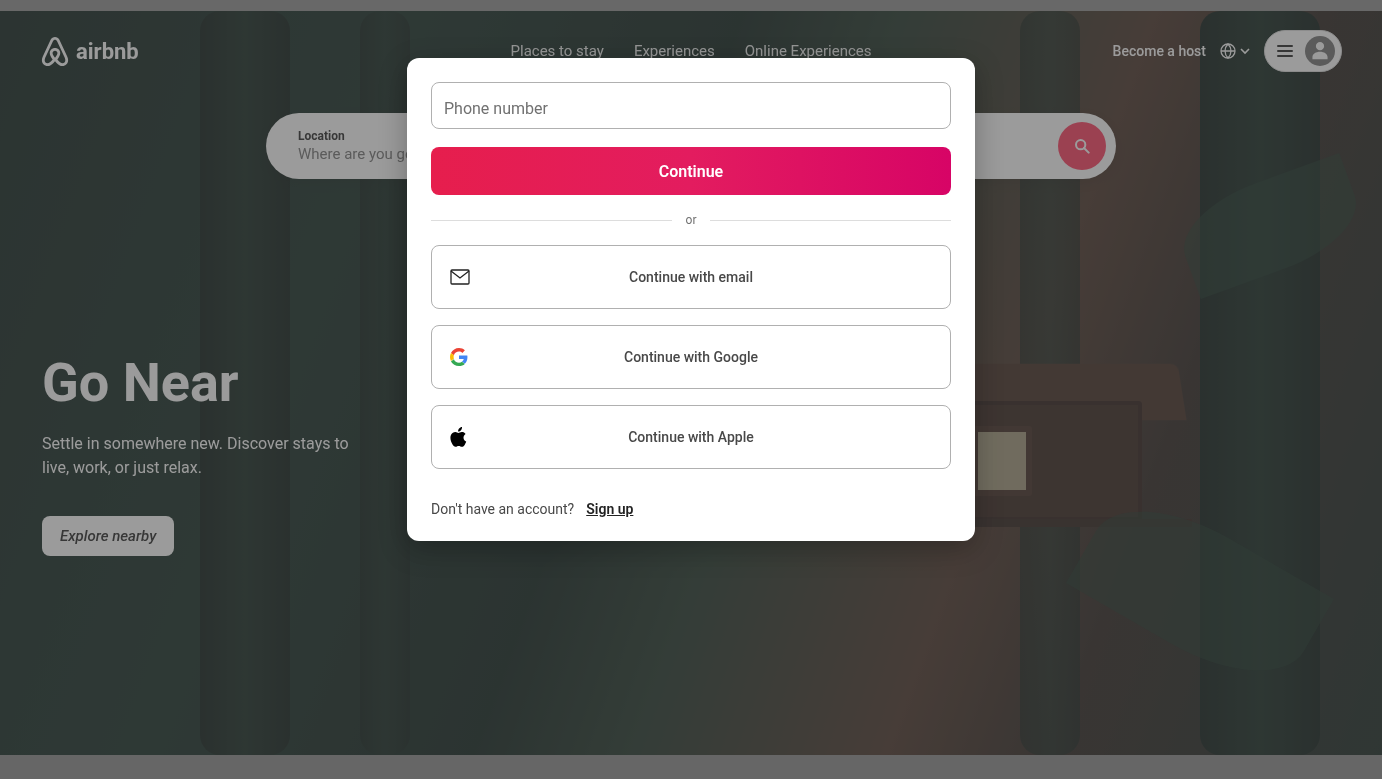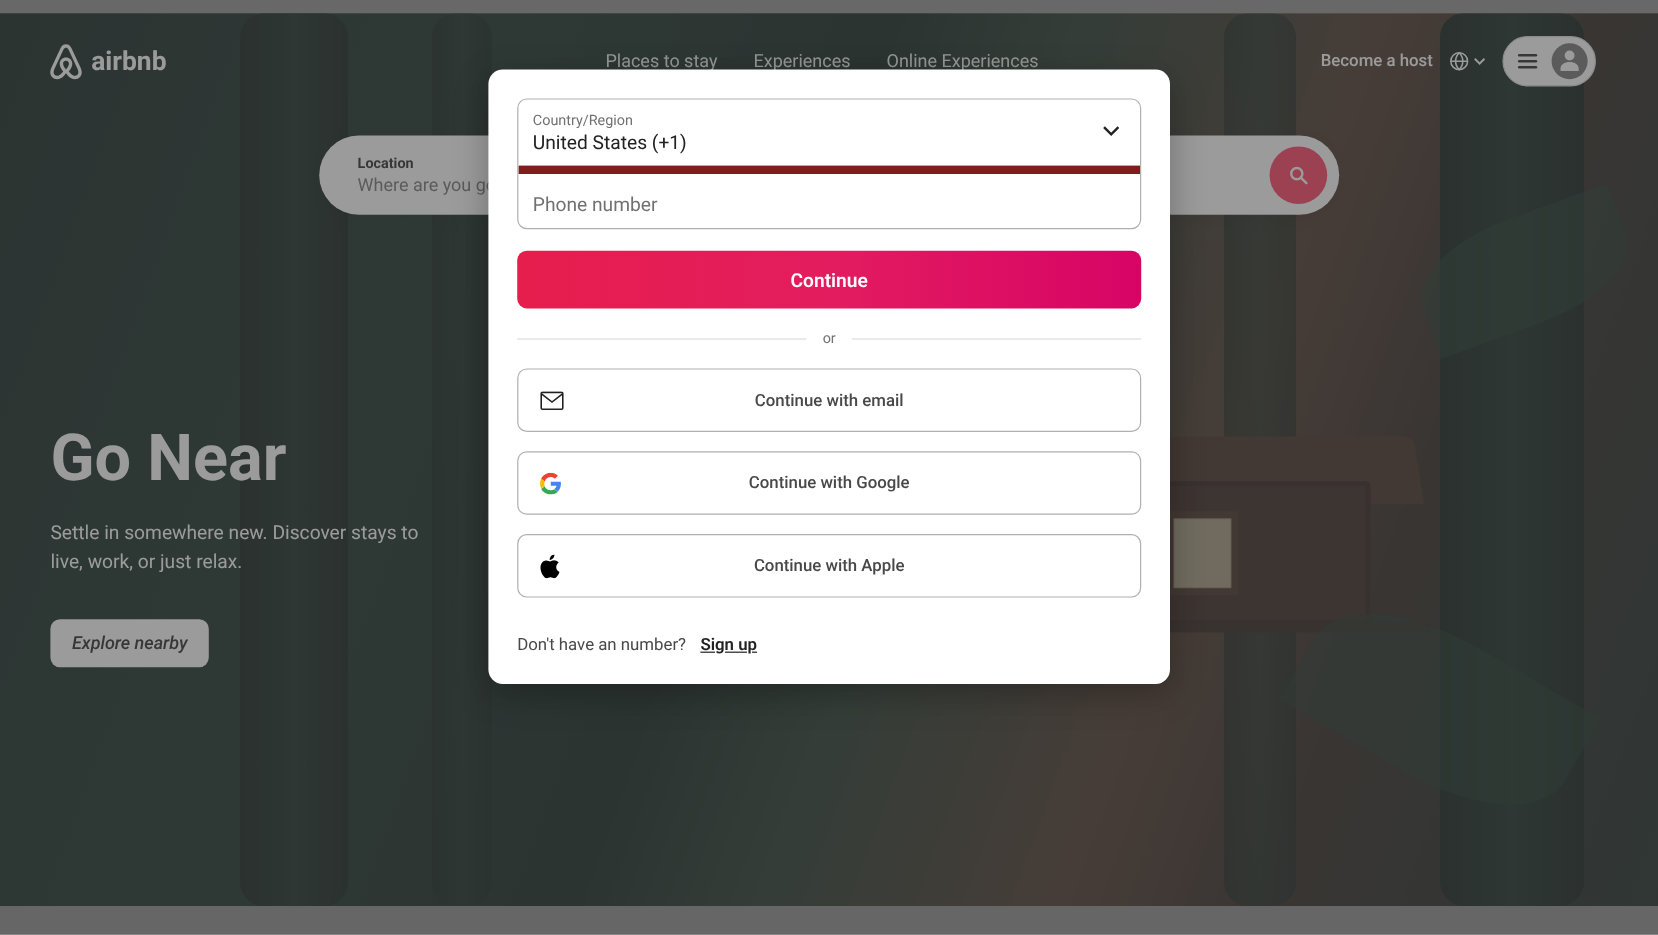--- a/index.html
+++ b/index.html
@@ -17,21 +17,21 @@
 .cabin .body { position:absolute; left:0; top:60px; width:200px; height:120px; background:#4a2c21; border-radius:4px; box-shadow: inset 0 0 0 4px #3a211a; }
 .cabin .roof { position:absolute; left:-20px; top:20px; width:260px; height:60px; background:#5b3a2b; border-radius:8px 8px 0 0; transform: perspective(300px) rotateX(20deg); }
 .cabin .win { position:absolute; left:30px; top:85px; width:60px; height:70px; background:#f3e5b8; border:6px solid #5a382a; border-radius:3px;}
 .cabin .deck { position:absolute; left:-10px; top:178px; width:260px; height:8px; background:#3c261e;}
 .leaf { position:absolute; background:#1e4a35; border-radius: 50% 0 50% 0; transform: rotate(30deg); opacity:.5;}
 .l1 { left:1080px; top:520px; width:240px; height:120px;}
 .l2 { left:1180px; top:170px; width:180px; height:90px; transform:rotate(-20deg);}
 
 .hero-overlay { position:absolute; inset:0; background: rgba(0,0,0,0.35); z-index: 5; }
 
-.nav { position:absolute; top:0; left:0; right:12px; height: 80px; display:flex; align-items:center; padding: 0 40px; z-index:10; }
+.nav { position:absolute; top:0; left:0; right:0; height: 80px; display:flex; align-items:center; padding: 0 40px; z-index:10; }
 .logo { display:flex; align-items:center; gap:6px; color:#fff; font-weight:700; font-size:22px; }
 .logo svg { width:30px; height:32px; }
 .centerlinks { position:absolute; left:50%; transform:translateX(-50%); display:flex; gap:30px; color:#fff; font-size:15px; }
 .centerlinks span { cursor:pointer; opacity:.95;}
 .navright { margin-left:auto; display:flex; align-items:center; gap:14px; }
 .host { color:#fff; font-size:14px; font-weight:500; cursor:pointer; }
 .globe { color:#fff; display:flex; align-items:center; gap:4px; cursor:pointer;}
 .profilebtn { background:#fff; border-radius:22px; padding:5px 6px 5px 12px; display:flex; align-items:center; gap:12px; cursor:pointer; border:1px solid #ddd;}
 .profilebtn .menu-icon span { display:block; width:16px; height:2px; background:#222; margin:3px 0; border-radius:1px;}
 .profilebtn .avatar-icon { width:30px; height:30px; border-radius:50%; background:#717171; display:flex; align-items:center; justify-content:center;}
@@ -63,21 +63,21 @@
 .fldlabel { font-size:12px; color:#717171;}
 .fldval { font-size:16px; color:#222; margin-top:2px;}
 .field input { border:none; outline:none; font-size:16px; width:100%; padding-top:6px; color:#222;}
 .field input::placeholder { color:#717171; opacity:1;}
 .chev { position:absolute; right:16px; top:50%; transform:translateY(-50%);}
 .helper { font-size:12.5px; color:#717171; margin-top:10px;}
 .continue { margin-top:18px; width:100%; height:48px; border:none; border-radius:8px; background: linear-gradient(90deg, #e61e4d 0%, #e31c5f 50%, #d70466 100%); color:#fff; font-size:16px; font-weight:600; cursor:pointer;}
 .orline { display:flex; align-items:center; margin:18px 0; color:#717171; font-size:12px;}
 .orline::before, .orline::after { content:""; flex:1; height:1px; background:#ddd;}
 .orline span { padding:0 14px;}
-.socialbtn { width:100%; height:53px; border:1px solid #b0b0b0; border-radius:8px; background:#fff; font-size:14px; font-weight:500; color:#484848; display:flex; align-items:center; justify-content:center; position:relative; cursor:pointer; margin-bottom:16px;}
+.socialbtn { width:100%; height:64px; border:1px solid #b0b0b0; border-radius:8px; background:#fff; font-size:14px; font-weight:500; color:#484848; display:flex; align-items:center; justify-content:center; position:relative; cursor:pointer; margin-bottom:16px;}
 .socialbtn .ico { position:absolute; left:18px; top:50%; transform:translateY(-50%); display:flex;}
 .signupline { font-size:14px; color:#484848; display:flex; gap:12px; align-items:baseline;}
 .signupline a { color:#222; font-weight:600; text-decoration:underline; cursor:pointer;}
 </style>
 </head>
 <body>
 
 <div class="topbar"></div>
 
 <div class="hero">
@@ -154,29 +154,20 @@
   <div class="hero-overlay"></div>
 </div>
 
 <div class="pagefoot"></div>
 
 <div class="scrim"></div>
 <div class="modal">
   <div class="modalbody">
     <div class="fieldgroup">
       <div class="field">
-        <div class="fldlabel">Country/Region</div>
-        <div class="fldval">United States (+1)</div>
-        <span class="chev">
-          <svg width="16" height="16" viewBox="0 0 16 16">
-              <path d="M2 5l6 6 6-6" fill="none" stroke="#222" stroke-width="2"></path>
-            </svg>
-        </span>
-      </div>
-      <div class="field">
         <input type="tel" placeholder="Phone number" style="">
       </div>
     </div>
     <button class="continue">Continue</button>
     <div class="orline">
         <span>or</span>
       </div>
 
     <button class="socialbtn">
       <span class="ico">
@@ -204,17 +195,17 @@
     <button class="socialbtn" style="margin-bottom:32px">
       <span class="ico">
         <svg width="18" height="20" viewBox="0 0 18 20">
             <path fill="#000" d="M13.5 10.6c0-2.5 2-3.7 2.1-3.7-1.1-1.7-2.9-1.9-3.5-1.9-1.5-.2-2.9.9-3.7.9s-1.9-.9-3.2-.8c-1.6 0-3.1 1-4 2.4-1.7 3-.4 7.4 1.2 9.8.8 1.2 1.8 2.5 3.1 2.5 1.2 0 1.7-.8 3.2-.8s1.9.8 3.2.8 2.2-1.2 3-2.4c.9-1.4 1.3-2.7 1.3-2.8-.1 0-2.7-1-2.7-4zm-2.5-7.3c.7-.8 1.1-2 1-3.3-1 0-2.2.7-2.9 1.5-.6.8-1.2 2-1 3.1 1.1.1 2.2-.5 2.9-1.3z"></path>
           </svg>
       </span>
       <span>Continue with Apple</span>
     </button>
 
     <div class="signupline">
-      <span>Don't have an number?</span>
+      <span>Don't have an account?</span>
       <a>Sign up</a>
     </div>
   </div>
 </div>
 
 </body></html>

